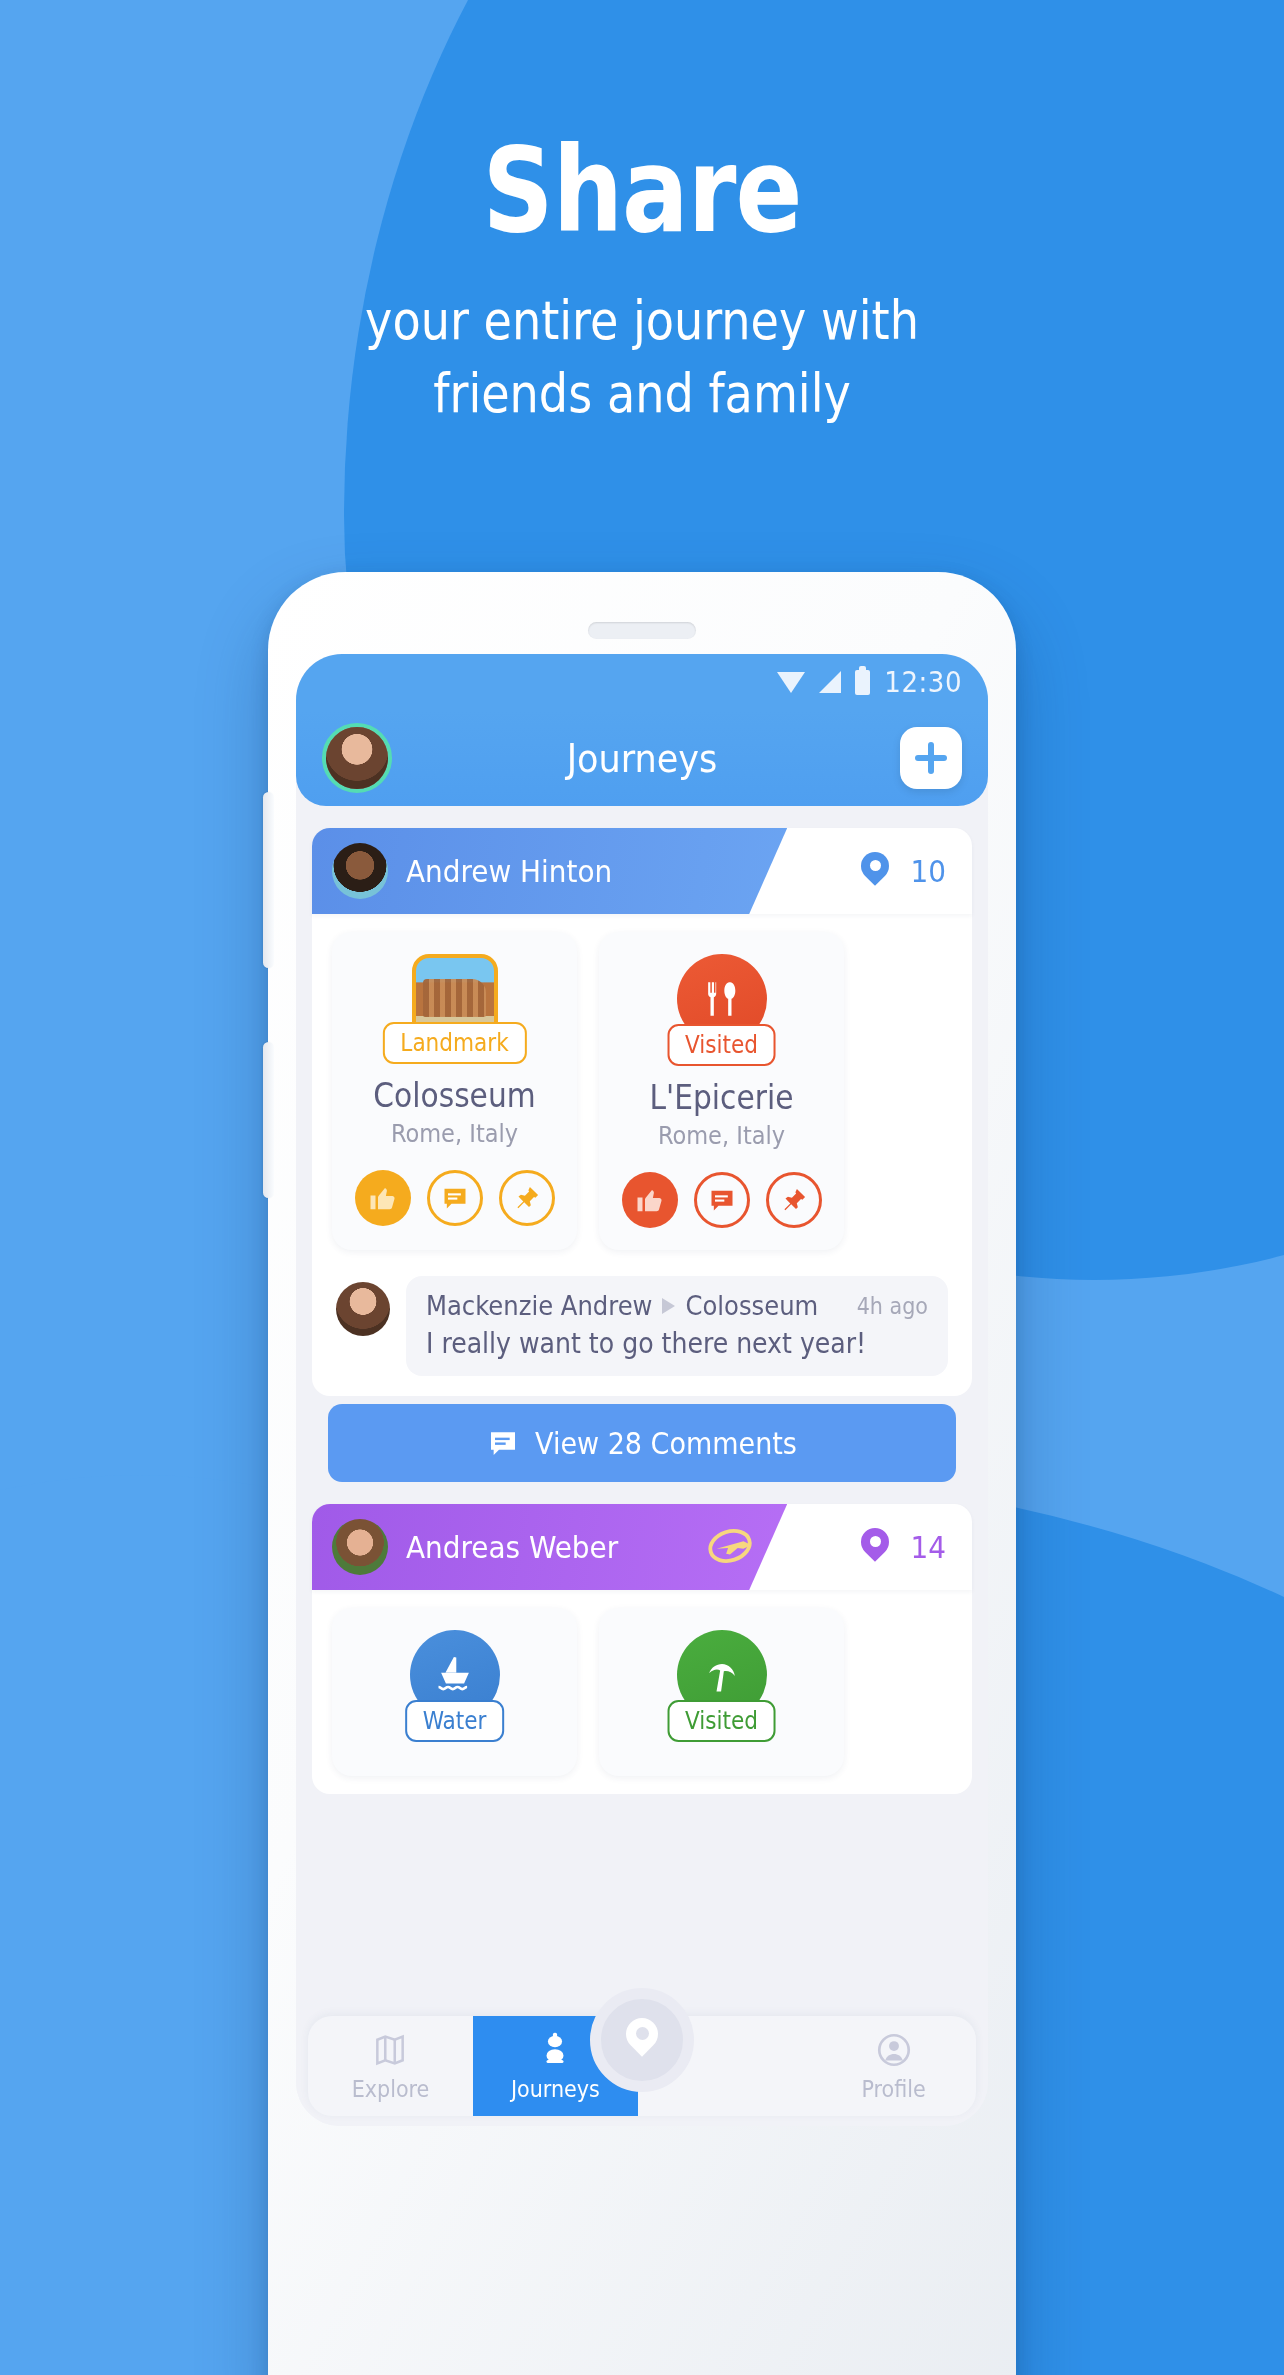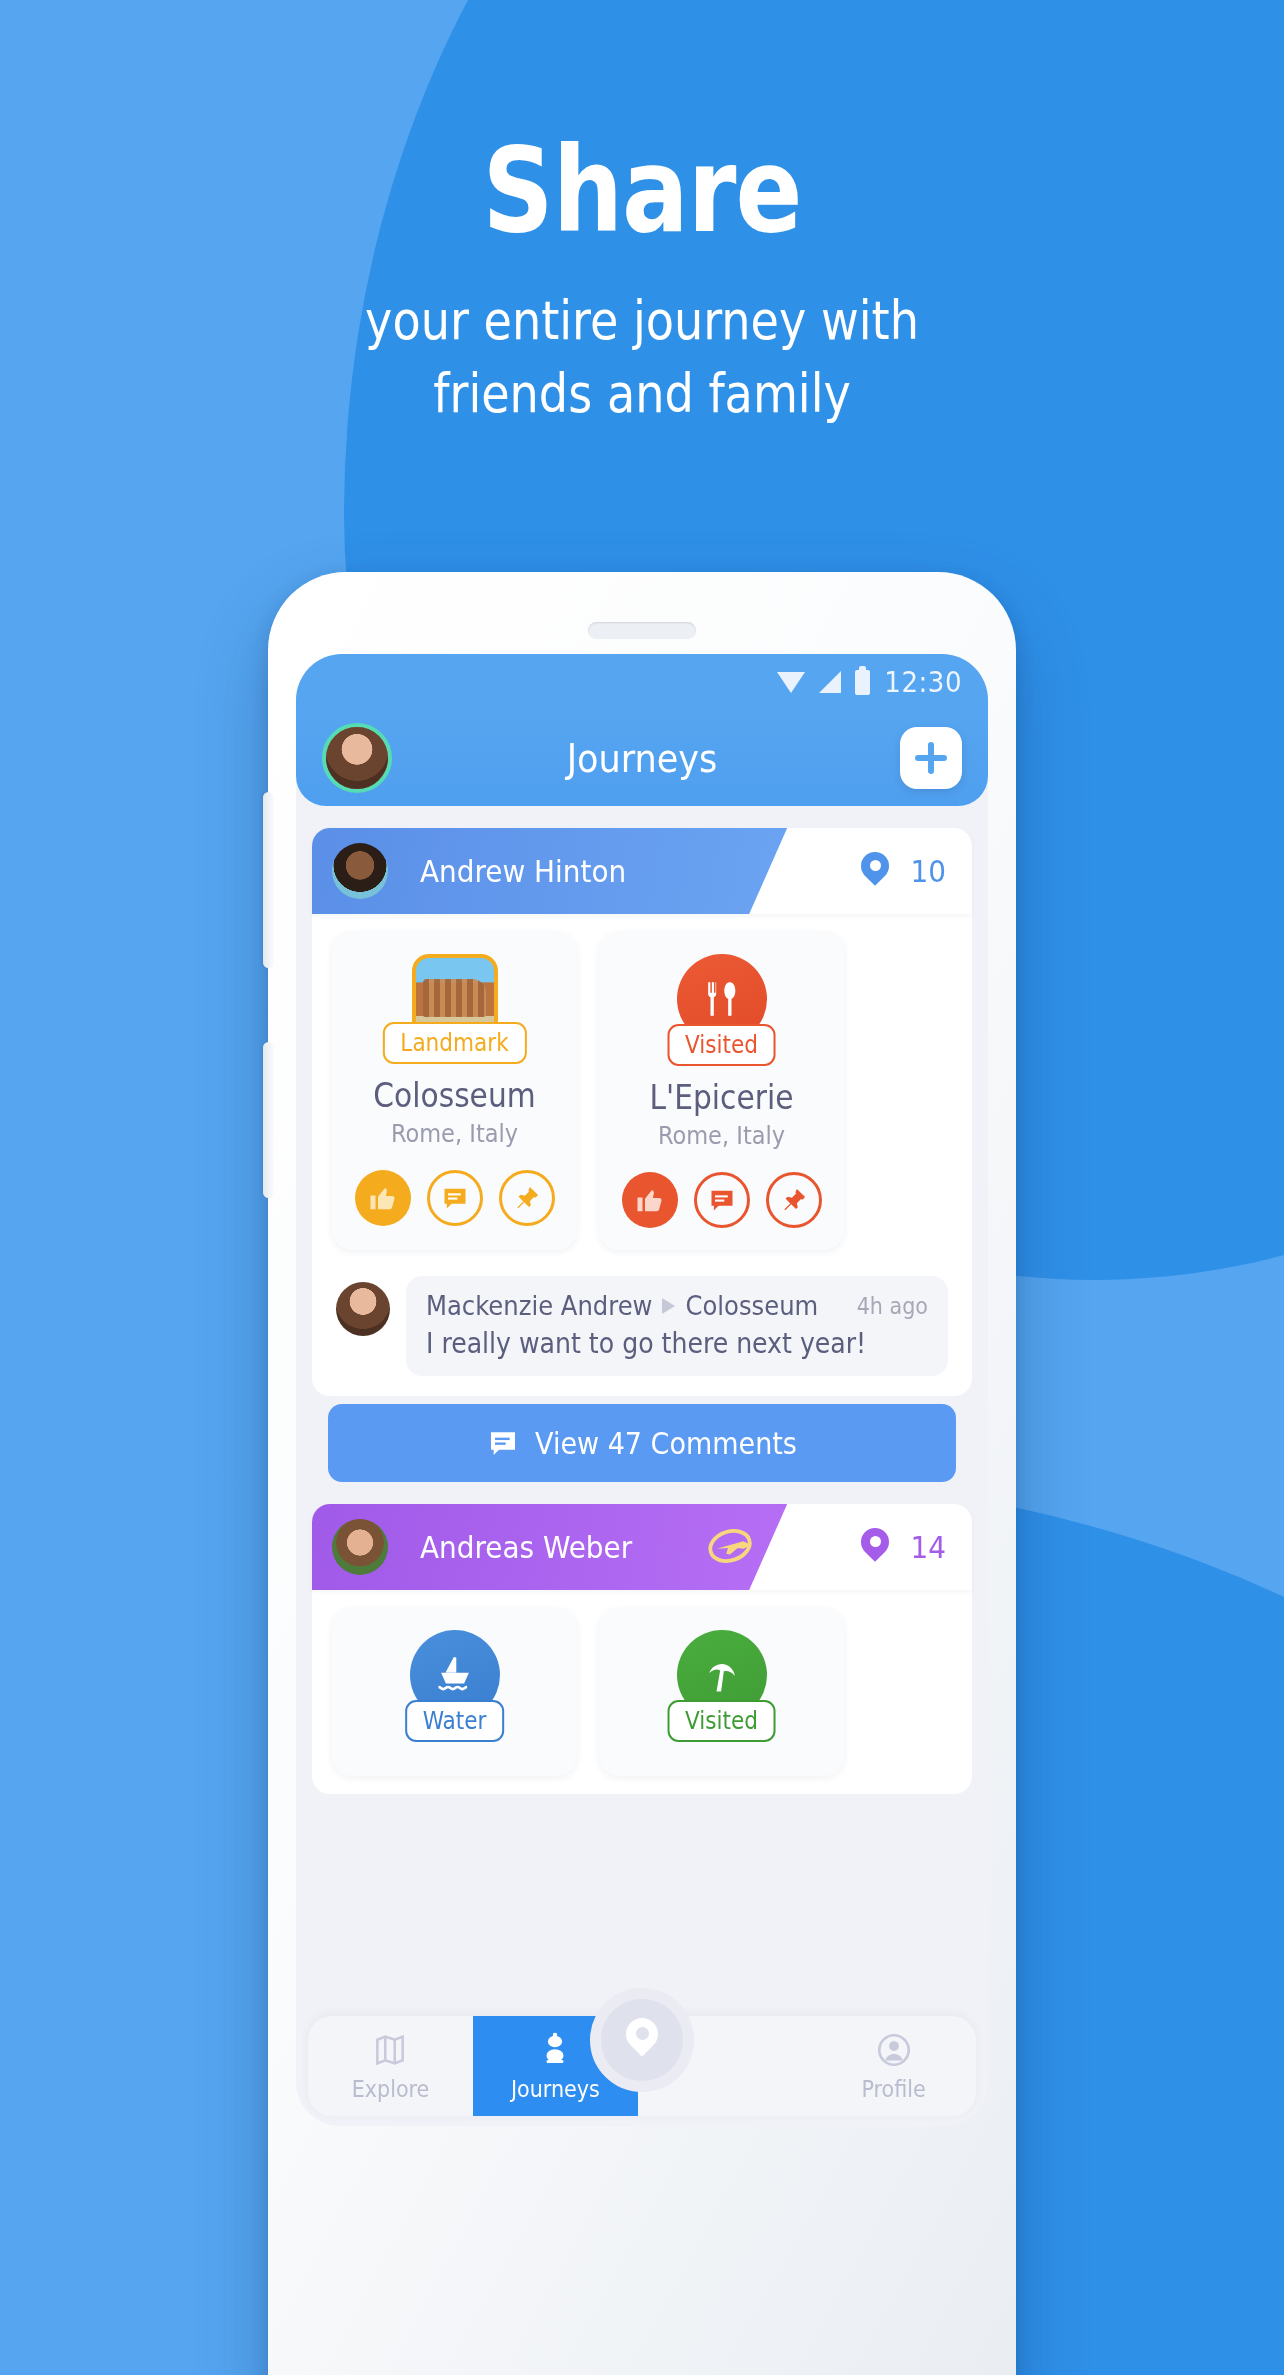--- a/index.html
+++ b/index.html
@@ -116,21 +116,21 @@
   .feed { background:#f1f2f7; height:calc(1472px - 56px - 96px); position:relative; }
 
   .journey-card { margin:22px 16px 0; position:relative; }
   .jc-banner-wrap {
     background:#fff; border-radius:18px 18px 0 0;
     display:flex; align-items:center; height:86px; position:relative; overflow:hidden;
     box-shadow:0 2px 4px rgba(40,60,100,.05);
   }
   .jc-banner {
     position:absolute; left:0; top:0; bottom:0; width:72%;
-    display:flex; align-items:center; padding-left:20px; gap:32px;
+    display:flex; align-items:center; padding-left:20px; gap:18px;
     clip-path:polygon(0 0, 100% 0, 92% 100%, 0 100%);
   }
   .jc-banner.blue { background:linear-gradient(100deg,#5b8fe8,#6ba4f2); }
   .jc-banner.purple { background:linear-gradient(100deg,#a05ae8,#b66ef5); }
   .jc-av { width:56px;height:56px;border-radius:50%;overflow:hidden;flex:0 0 auto; }
   .jc-name { color:#fff; font-size:31px; font-family:"DejaVu Sans Condensed","Liberation Sans",sans-serif; white-space:nowrap; }
   .jc-plane { margin-left:auto; margin-right:28px; }
   .jc-right {
     position:absolute; right:26px; top:0; bottom:0;
     display:flex; align-items:center; gap:22px;
@@ -362,21 +362,21 @@
             </div>
           </div>
         </div>
 
         <div class="view-comments">
           <svg width="32" height="32" viewBox="0 0 24 24" fill="#fff">
               <path d="M3 4h18v13H9l-4 4v-4H3z"></path>
               <rect x="6" y="8" width="11" height="1.8" fill="#5b9af2"></rect>
               <rect x="6" y="11.6" width="8" height="1.8" fill="#5b9af2"></rect>
             </svg>
-          <span>View 47 Comments</span>
+          <span>View 28 Comments</span>
         </div>
       </div>
 
       <div class="journey-card">
         <div class="jc-banner-wrap">
           <div class="jc-banner purple">
             <div class="jc-av">
                 <div class="face f3"></div>
               </div>
             <div class="jc-name">Andreas Weber</div>

